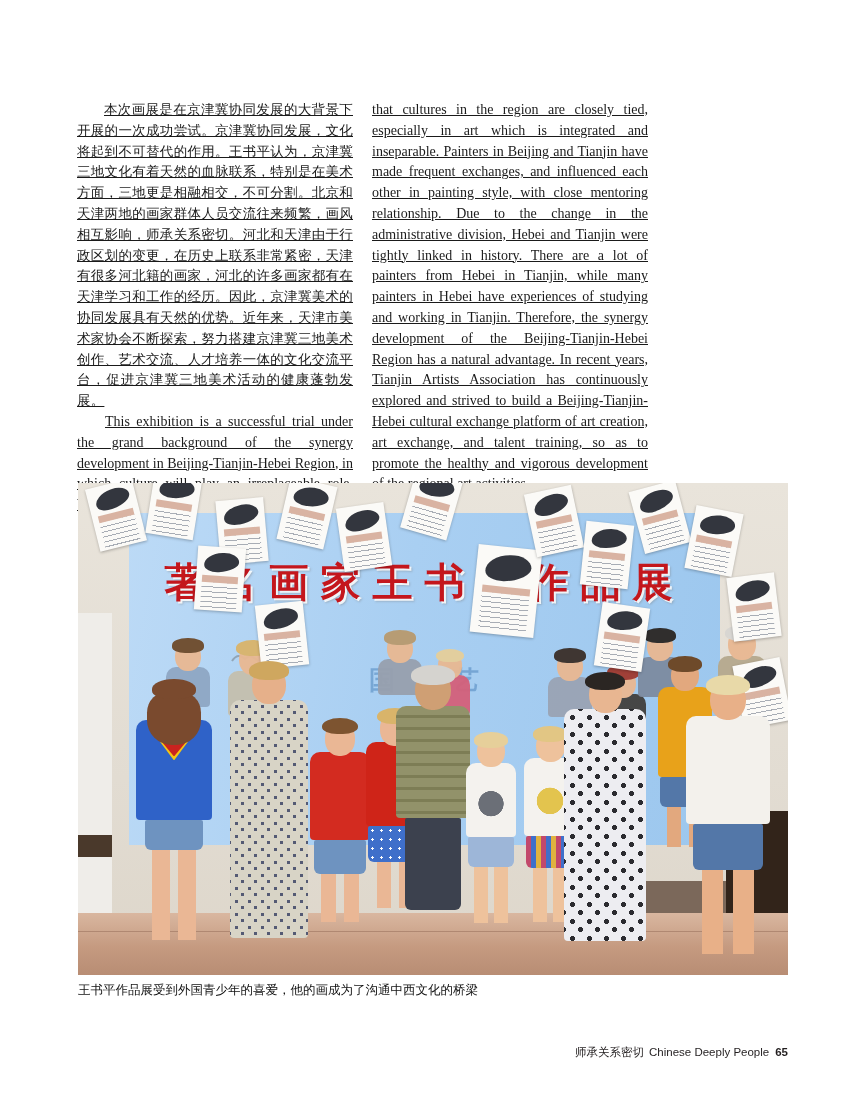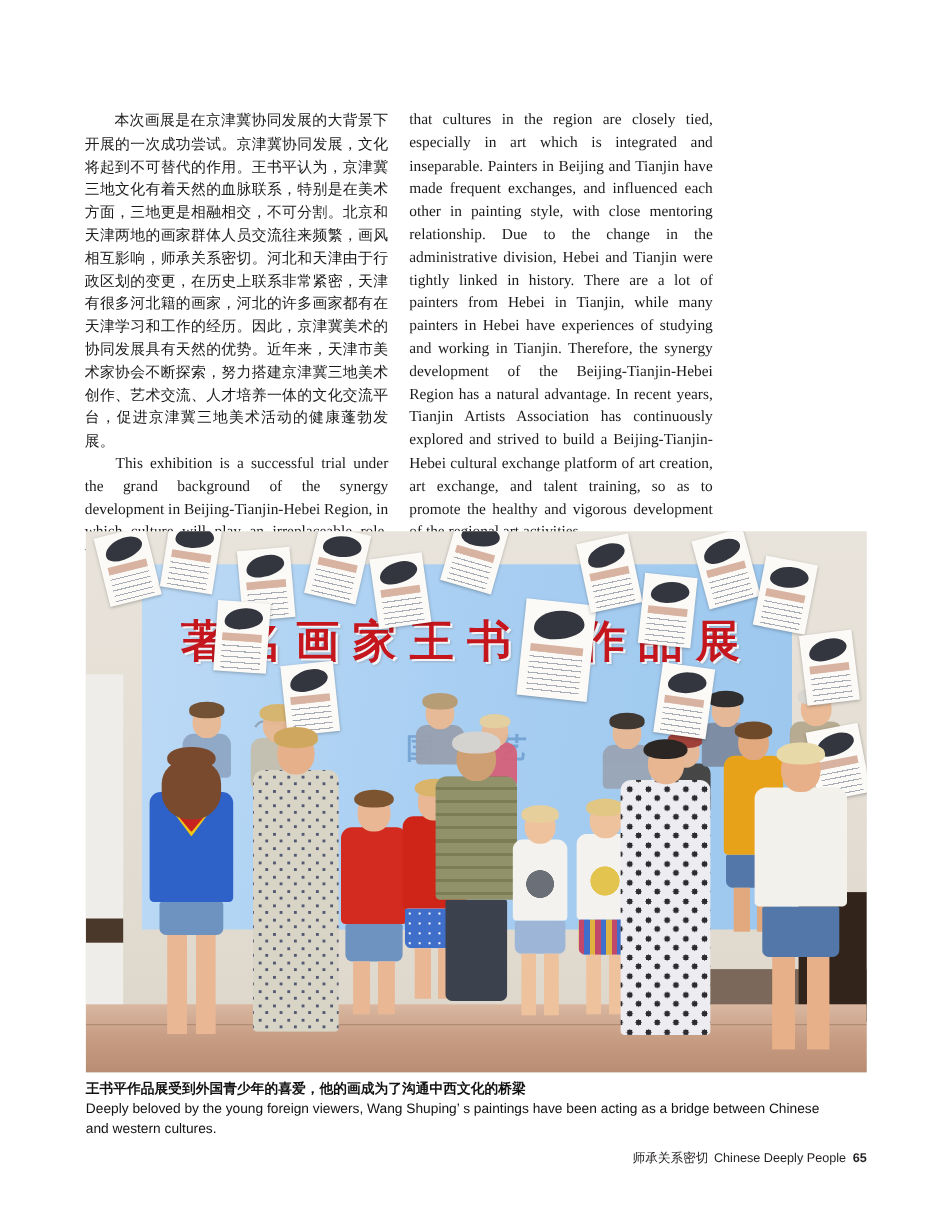--- a/index.html
+++ b/index.html
@@ -1,20 +1,20 @@
 <!DOCTYPE html>
 <html><head>
 <meta charset="utf-8">
 <style>
   html,body{margin:0;padding:0;background:#fff;}
   .page{position:relative;width:846px;height:1102px;background:#ffffff;overflow:hidden;
         font-family:"Liberation Serif","DejaVu Serif",serif;color:#1a1a1a;}
 
   
-  .columns{position:absolute;left:77px;top:100px;width:572px;display:flex;gap:19px;}
+  .columns{position:absolute;left:77px;top:100px;width:572px;display:flex;gap:19px;text-decoration:underline;}
   .col{width:276px;}
   .col p{margin:0;text-align:justify;}
   p.zh{font-size:13.5px;line-height:20.8px;text-indent:2em;letter-spacing:.2px;}
   p.en{font-size:14px;line-height:20.8px;}
   p.en.indent{text-indent:2em;}
 
   
   .photo{position:absolute;left:78px;top:483px;width:710px;height:492px;overflow:hidden;
          background:linear-gradient(180deg,#e9e4db 0%,#e2dcd2 60%,#ddd6ca 100%);}
   .marble-left{position:absolute;left:0;top:130px;width:34px;bottom:58px;background:#efede9;}
@@ -73,21 +73,21 @@
       background:#33363e;border-radius:55% 45% 60% 40% / 60% 50% 50% 40%;transform:rotate(-6deg);}
   .leaflet::after{content:"";position:absolute;left:12%;right:12%;top:46%;height:42%;
       border-top:7px solid #d9b3a2;
       background:repeating-linear-gradient(180deg,transparent 0 4px,#a8adb5 4px 5px);}
   .leaflet.big{width:64px;height:88px;}
   .fg{z-index:5;} .bg{z-index:2;}
 
   
   .caption{position:absolute;left:78px;top:981px;width:690px;
       font-family:"Liberation Sans","DejaVu Sans",sans-serif;color:#111;}
-  .caption .cap-zh{font-size:12.5px;font-weight:700;line-height:18px;}
+  .caption .cap-zh{font-size:12.5px;font-weight:400;line-height:18px;}
   .caption .cap-en{font-size:12.5px;line-height:18px;}
   .footer{position:absolute;right:58px;top:1045px;
       font-family:"Liberation Sans","DejaVu Sans",sans-serif;font-size:11.5px;color:#231f20;}
   .footer b{margin-left:6px;}
   .footer .jzh{margin-right:5px;}
 </style>
 </head>
 <body>
 
 <div class="page">
@@ -235,20 +235,19 @@
         <i class="torso" style="width:84px;height:108px;background:#f3f1ec"></i>
         <i class="shorts" style="width:70px;height:46px;background:#5377a8"></i>
         <i class="legs" style="--skin:#e8b088;width:52px;height:84px"></i>
       </div>
 
     </div>
   </div>
 
   <div class="caption">
     <div class="cap-zh">王书平作品展受到外国青少年的喜爱，他的画成为了沟通中西文化的桥梁</div>
-    <div class="cap-en">Deeply beloved by the young foreign viewers, Wang Shuping’ s paintings have been acting as a bridge between Chinese and western cultures.</div>
   </div>
 
   <div class="footer">
     <span class="jzh">师承关系密切</span><span>Chinese Deeply People</span><b>65</b>
   </div>
 
 </div>
 
 </body></html>

